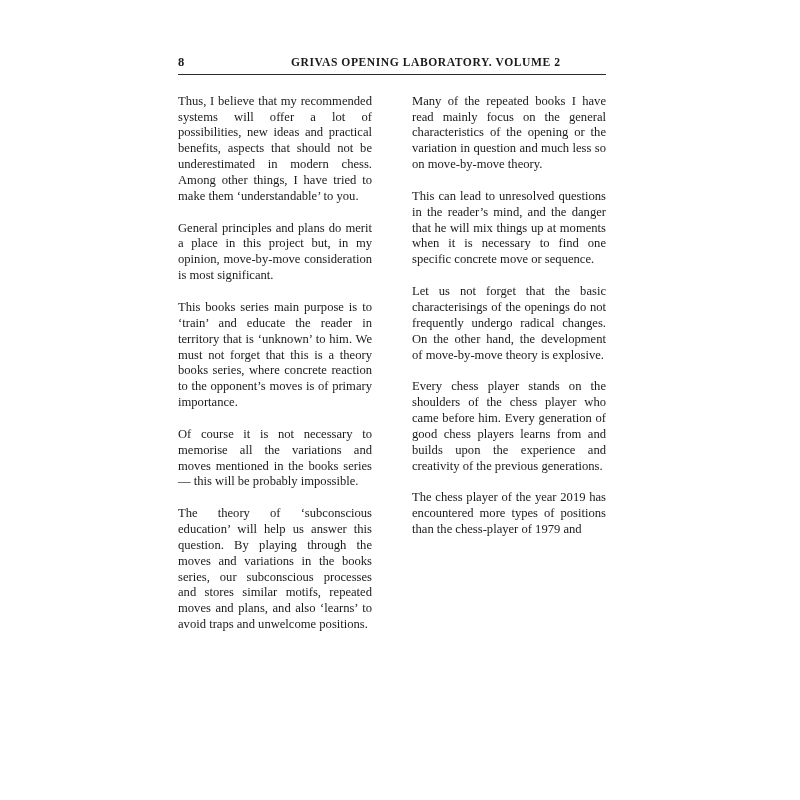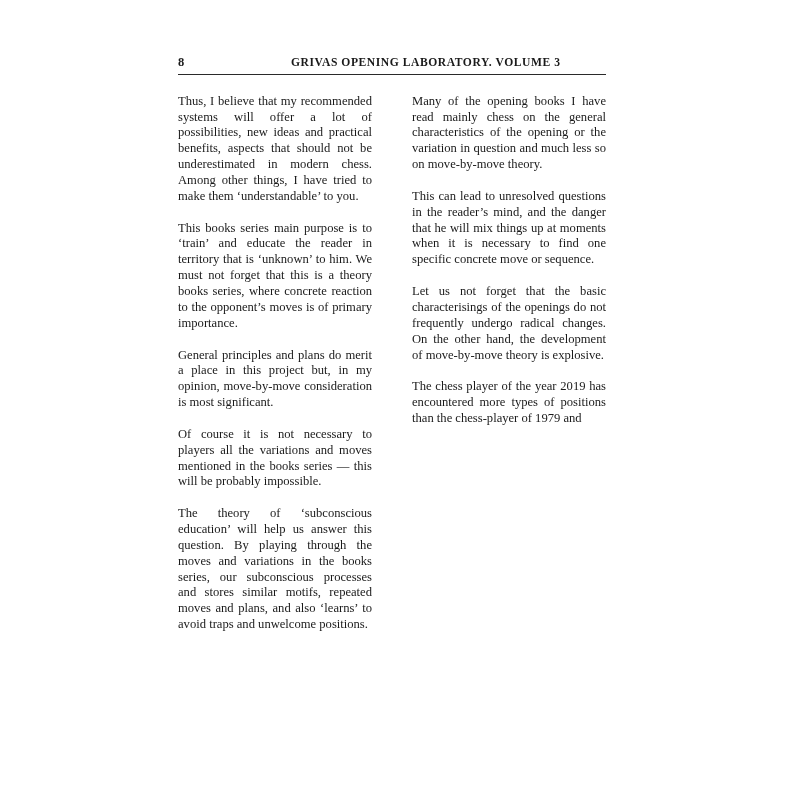--- a/index.html
+++ b/index.html
@@ -75,33 +75,34 @@
   }
 </style>
 </head>
 <body>
 
 <div class="page">
   <div class="content">
 
     <div class="header">
       <div class="page-number">8</div>
-      <div class="running-title">GRIVAS OPENING LABORATORY. VOLUME 3</div>
+      <div class="running-title">GRIVAS OPENING LABORATORY. VOLUME 2</div>
     </div>
 
     <div class="columns">
       <div class="col left">
         <p class="para">Thus, I believe that my recommended systems will offer a lot of possibilities, new ideas and practical benefits, aspects that should not be underestimated in modern chess. Among other things, I have tried to make them ‘understandable’ to you.</p>
+        <p class="para">General principles and plans do merit a place in this project but, in my opinion, move-by-move consideration is most significant.</p>
         <p class="para">This books series main purpose is to ‘train’ and educate the reader in territory that is ‘unknown’ to him. We must not forget that this is a theory books series, where concrete reaction to the opponent’s moves is of primary importance.</p>
-        <p class="para">General principles and plans do merit a place in this project but, in my opinion, move-by-move consideration is most significant.</p>
-        <p class="para">Of course it is not necessary to players all the variations and moves mentioned in the books series — this will be probably impossible.</p>
+        <p class="para">Of course it is not necessary to memorise all the variations and moves mentioned in the books series — this will be probably impossible.</p>
         <p class="para">The theory of ‘subconscious education’ will help us answer this question. By playing through the moves and variations in the books series, our subconscious processes and stores similar motifs, repeated moves and plans, and also ‘learns’ to avoid traps and unwelcome positions.</p>
       </div>
       <div class="col right">
-        <p class="para">Many of the opening books I have read mainly chess on the general characteristics of the opening or the variation in question and much less so on move-by-move theory.</p>
+        <p class="para">Many of the repeated books I have read mainly focus on the general characteristics of the opening or the variation in question and much less so on move-by-move theory.</p>
         <p class="para">This can lead to unresolved questions in the reader’s mind, and the danger that he will mix things up at moments when it is necessary to find one specific concrete move or sequence.</p>
         <p class="para">Let us not forget that the basic characterisings of the openings do not frequently undergo radical changes. On the other hand, the development of move-by-move theory is explosive.</p>
+        <p class="para">Every chess player stands on the shoulders of the chess player who came before him. Every generation of good chess players learns from and builds upon the experience and creativity of the previous generations.</p>
         <p class="para">The chess player of the year 2019 has encountered more types of positions than the chess-player of 1979 and</p>
       </div>
     </div>
 
   </div>
 </div>
 
 </body></html>

